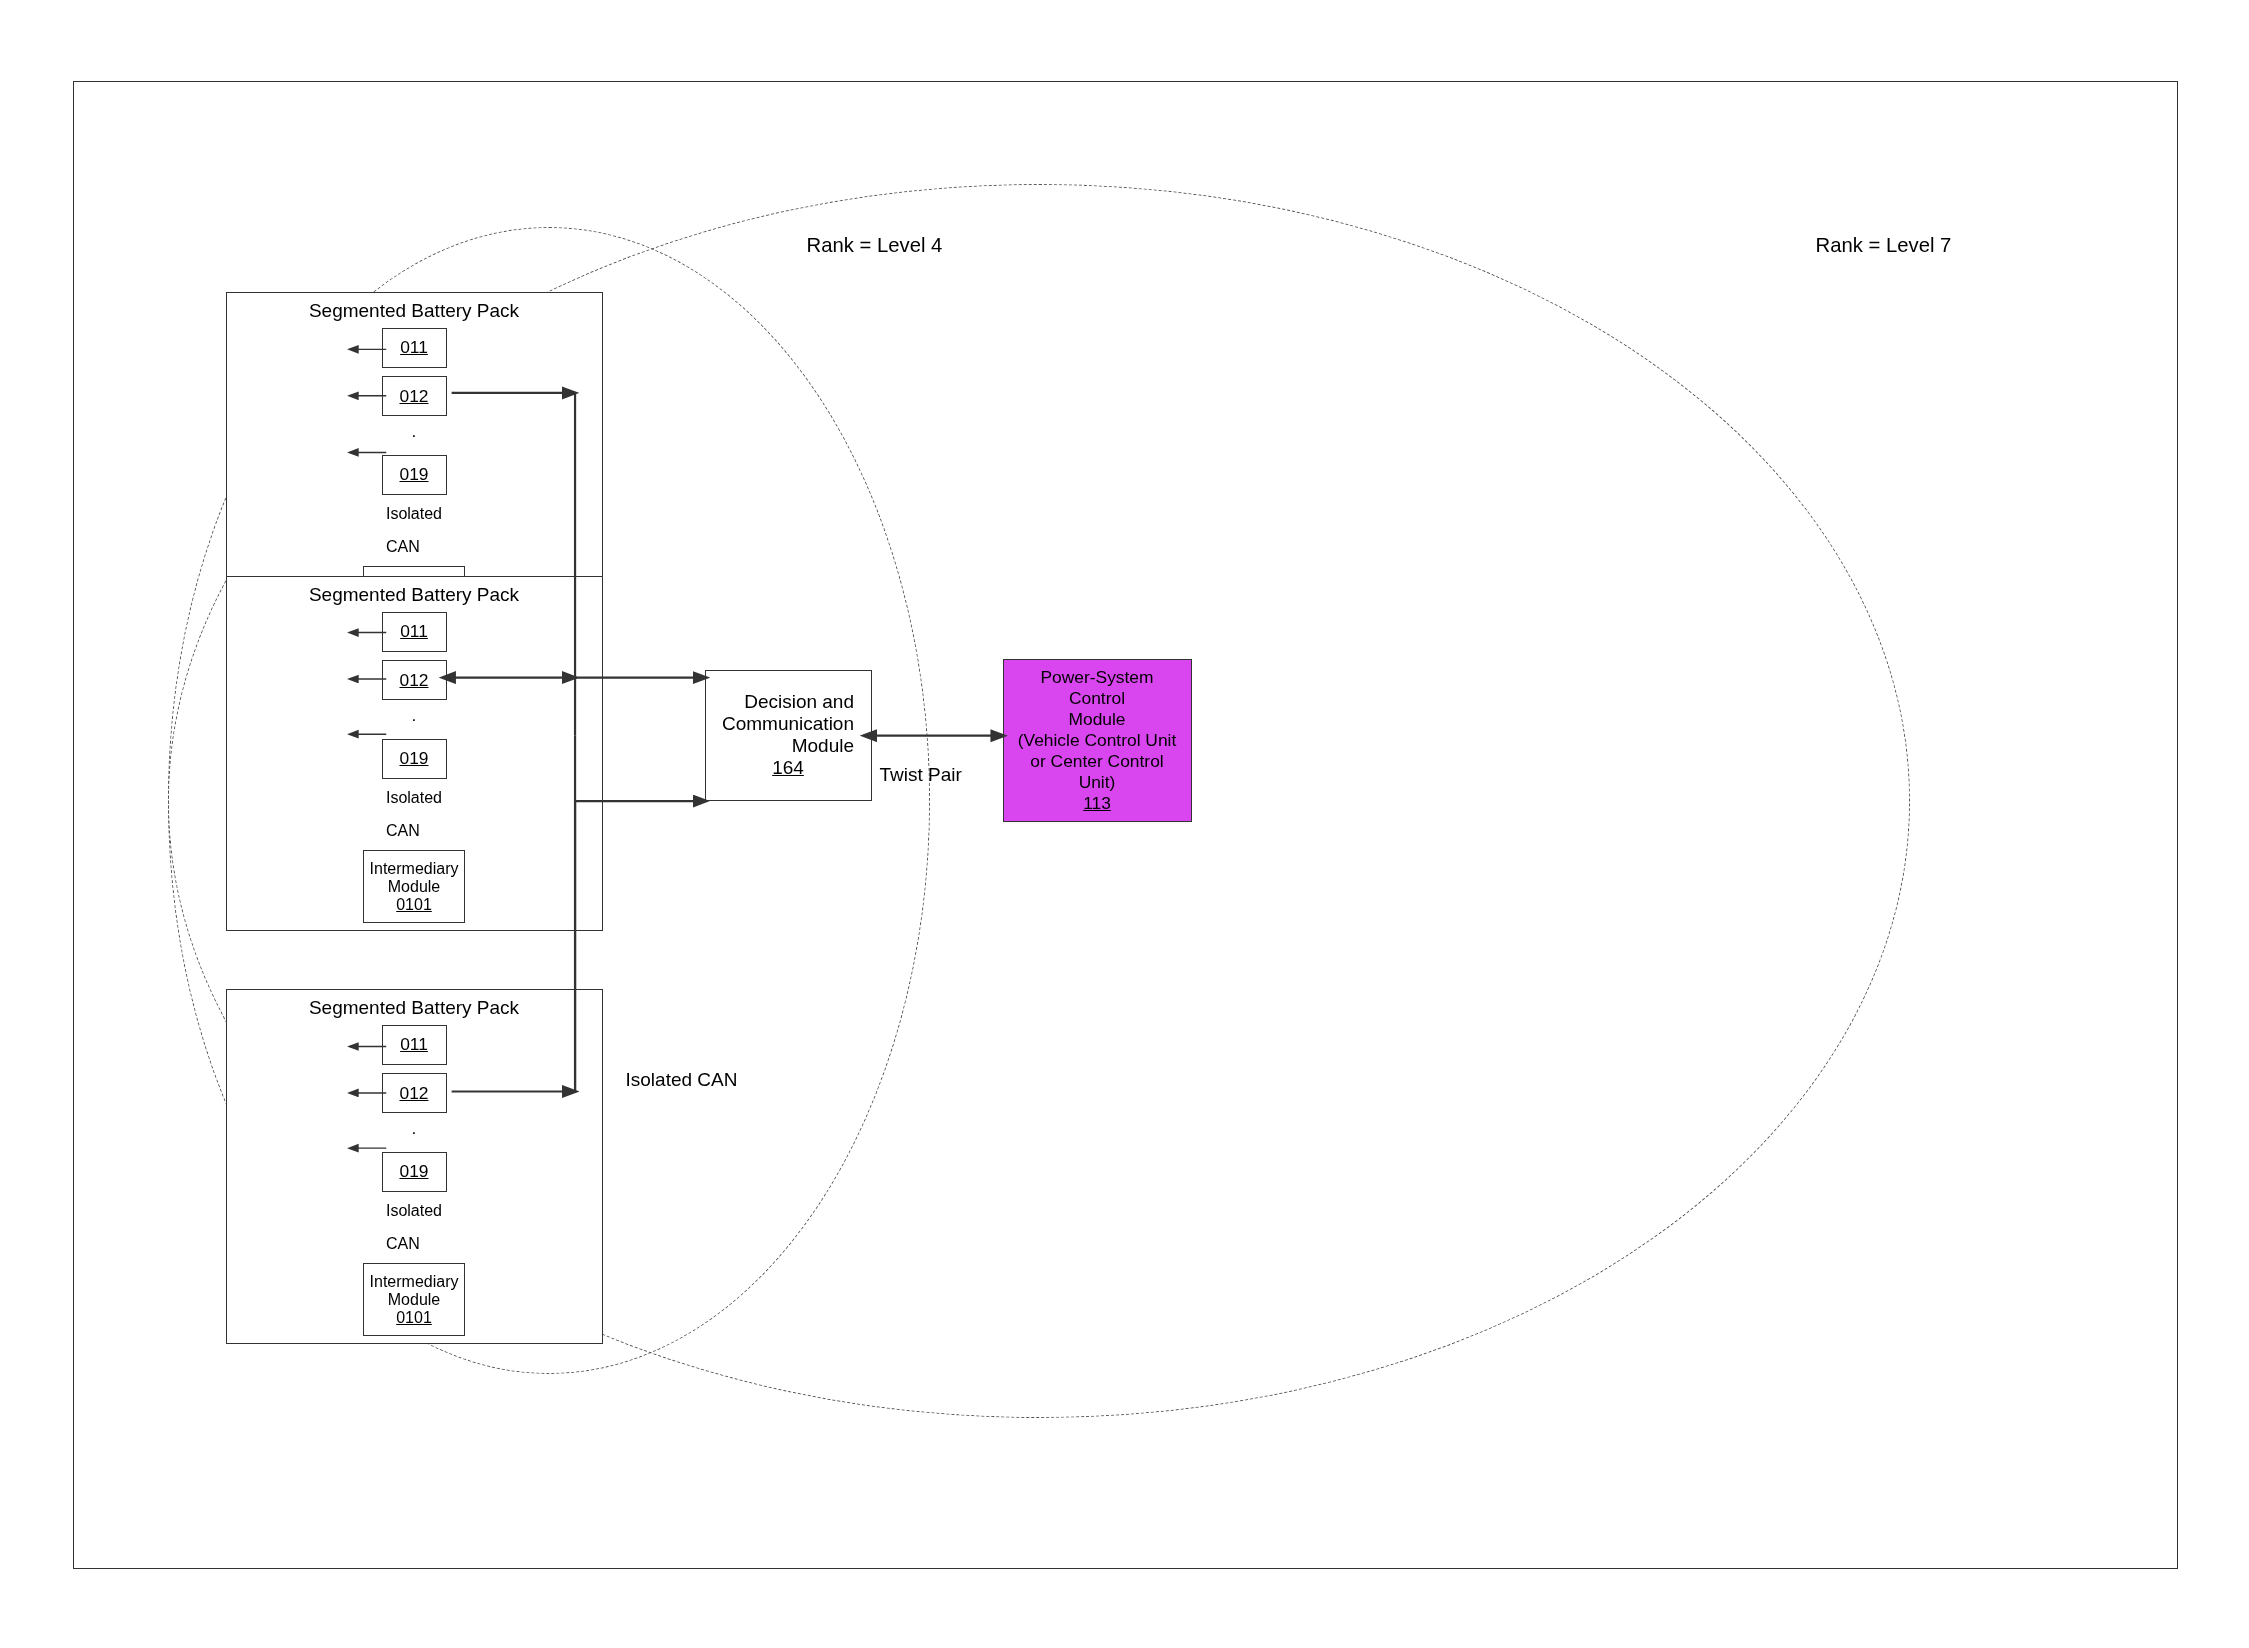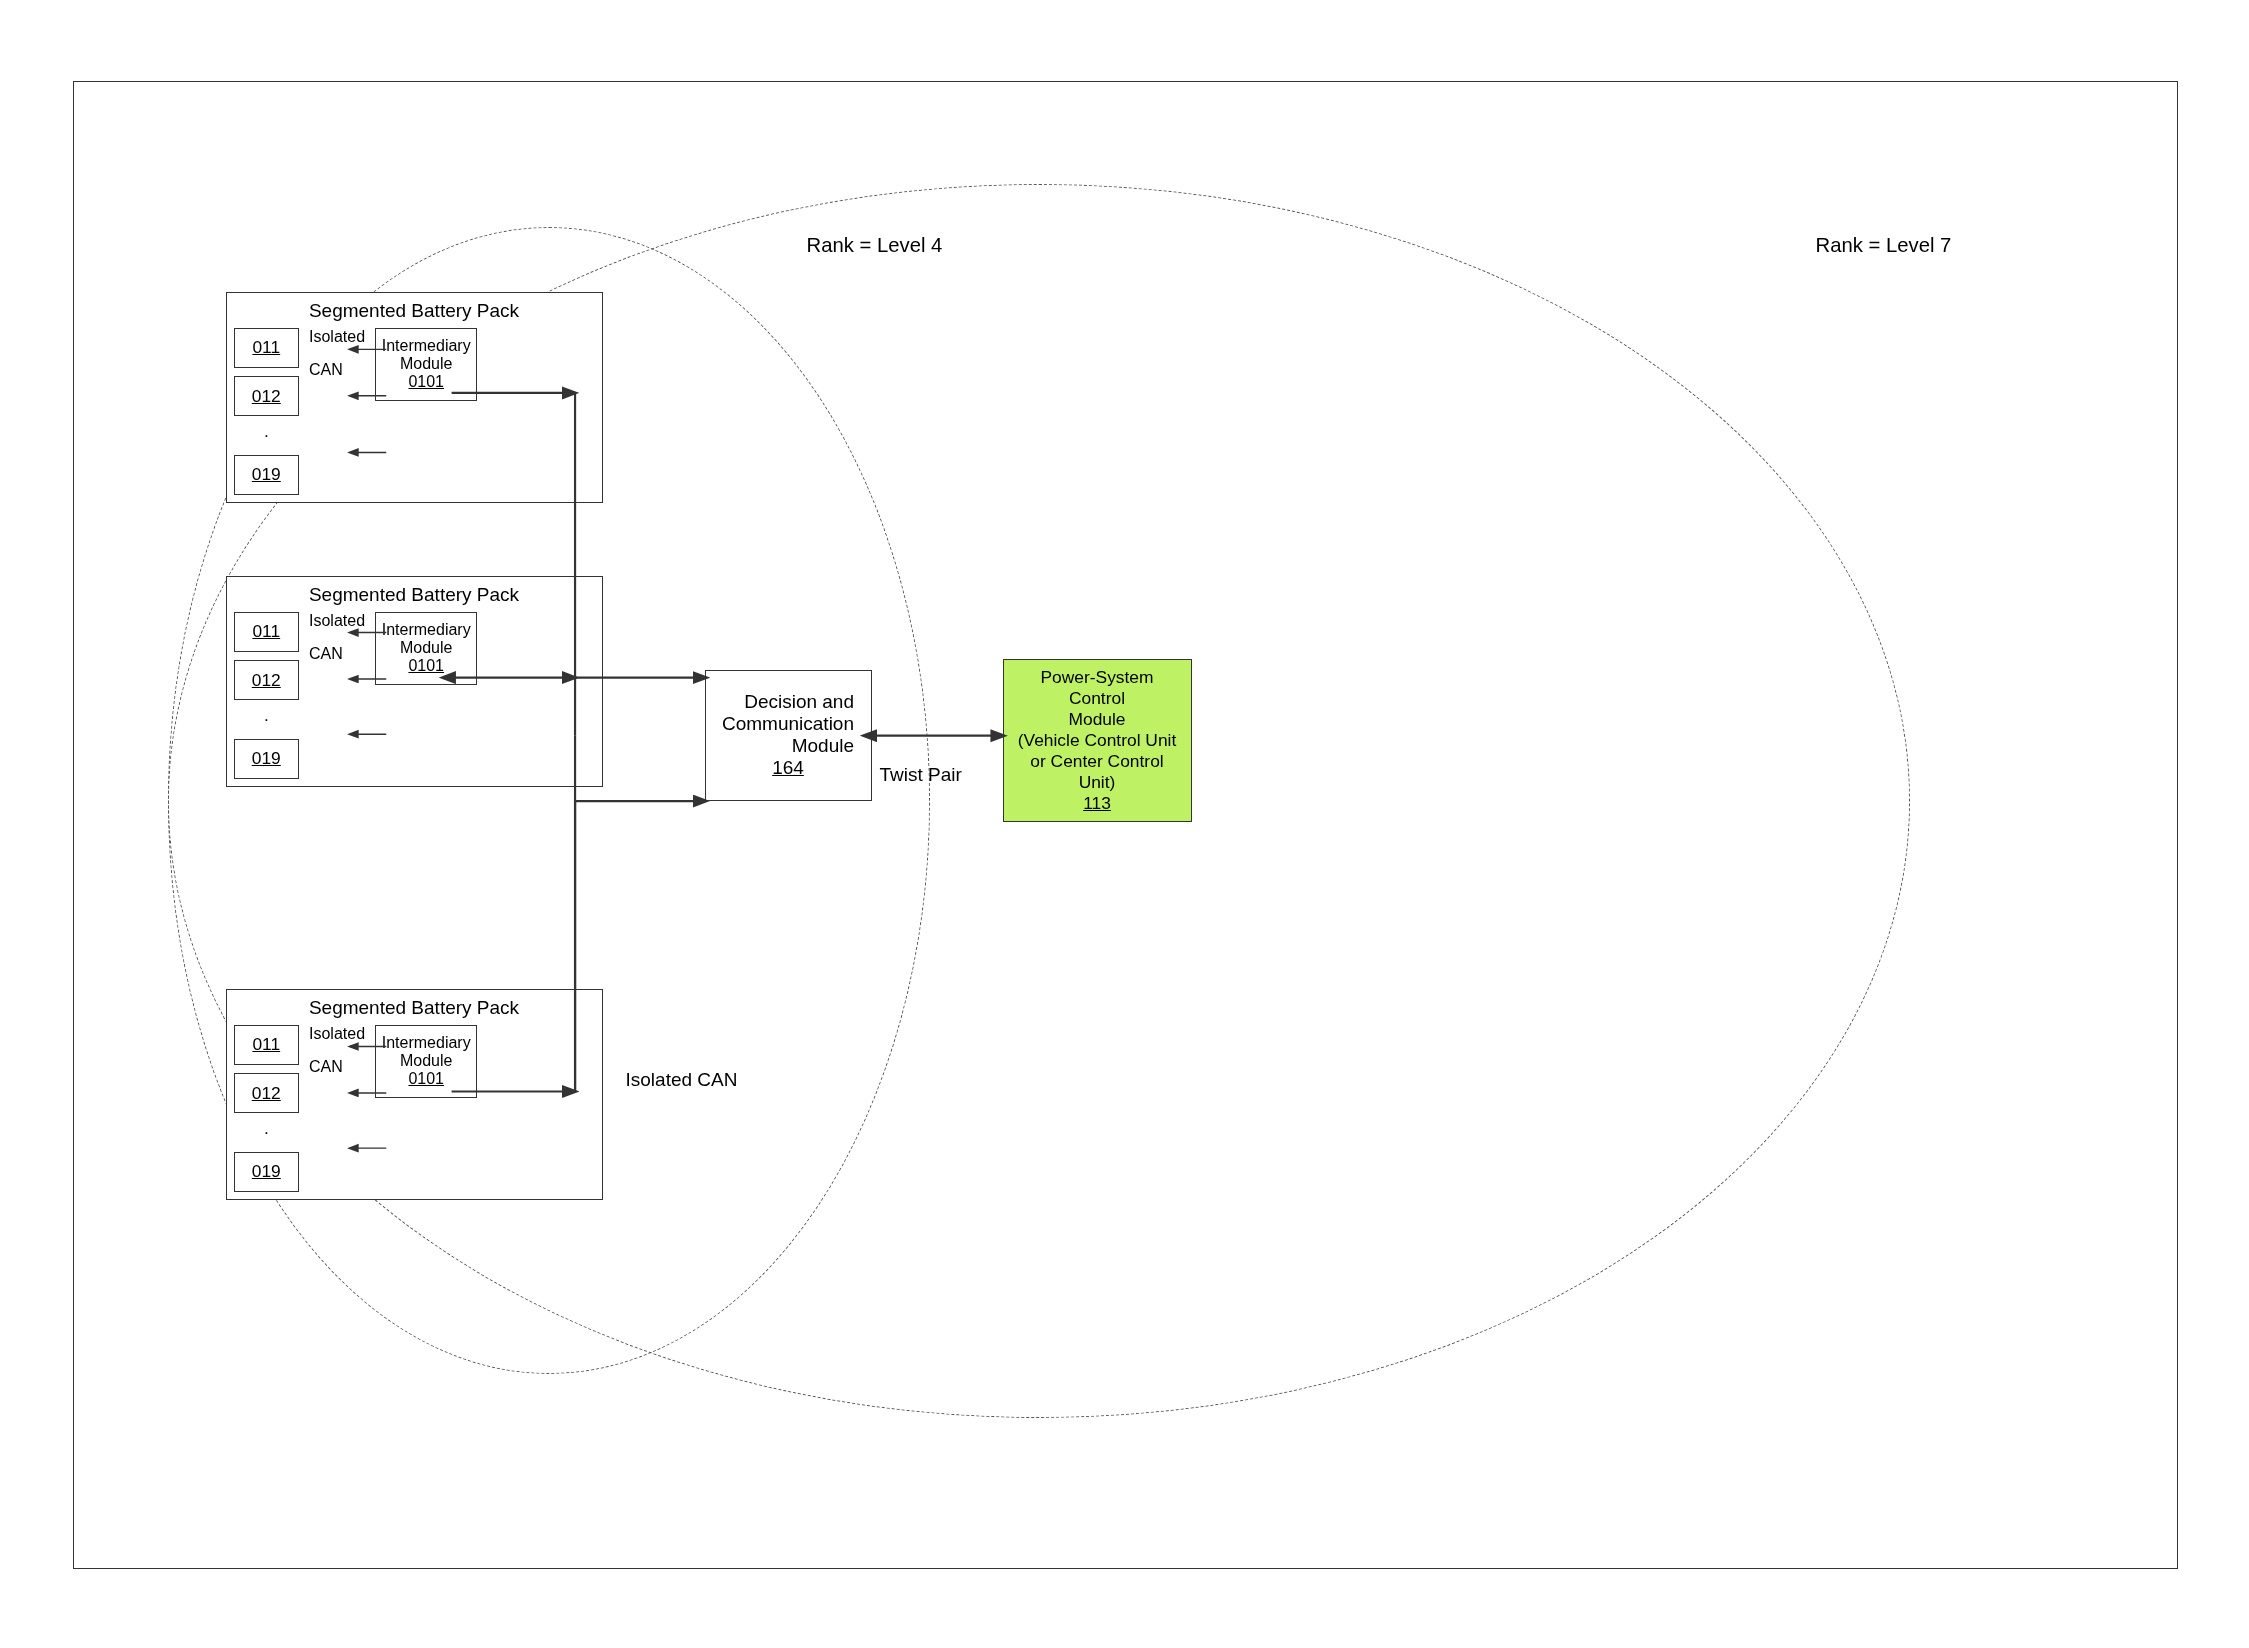--- a/index.html
+++ b/index.html
@@ -68,22 +68,23 @@
       background: #fff;
       padding: 7.3px;
     }
     .battery-pack-title {
       font-size: 19px;
       text-align: center;
       margin-bottom: 5.8px;
     }
     .pack-inner {
       display: flex;
-      align-items: flex-start;
+      align-items: center;
       gap: 10.2px;
+      flex-direction: column;
     }
     .cells-col {
       display: flex;
       flex-direction: column;
       gap: 8.7px;
       align-items: center;
     }
     .cell-box {
       border: 1.5px solid #333;
       width: 65px;
@@ -140,21 +141,21 @@
       padding: 7.3px;
     }
     .decision-box u {
       text-decoration: underline;
     }
 
     
     .power-box {
       position: absolute;
       border: 1.5px solid #333;
-      background: #bef264;
+      background: #d946ef;
       width: 174px;
       min-height: 123px;
       display: flex;
       flex-direction: column;
       align-items: center;
       justify-content: center;
       text-align: center;
       font-size: 17.4px;
       padding: 7.3px;
     }

